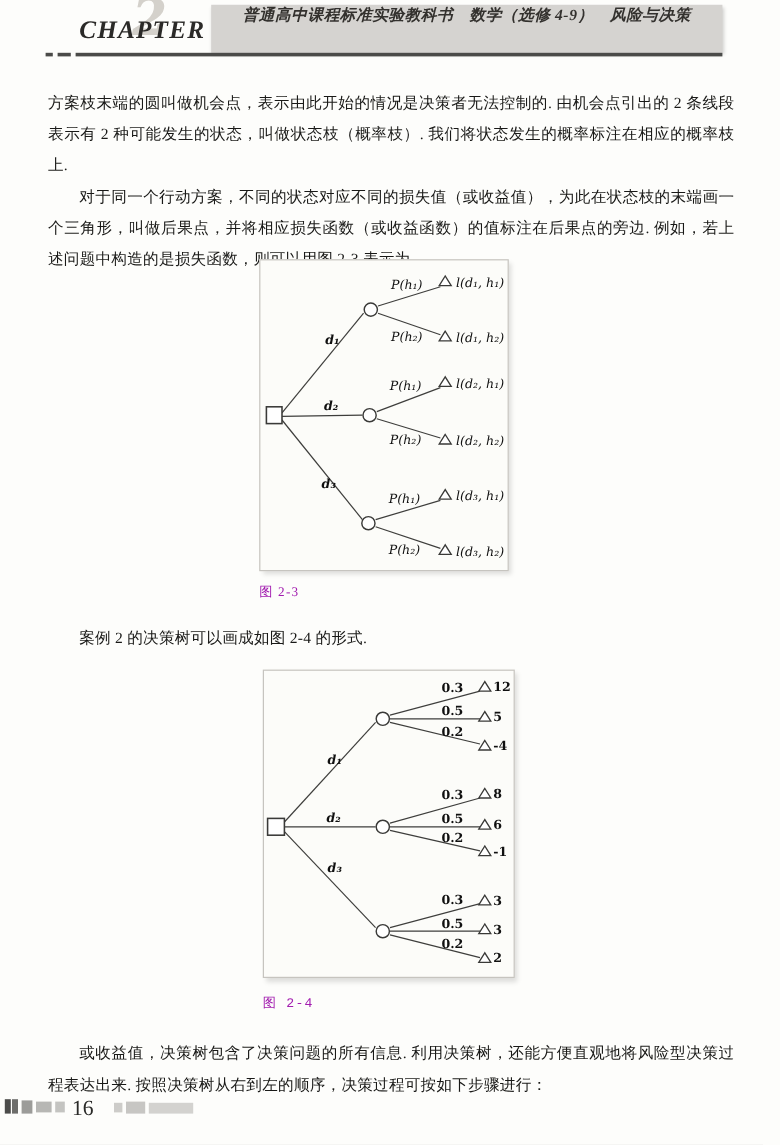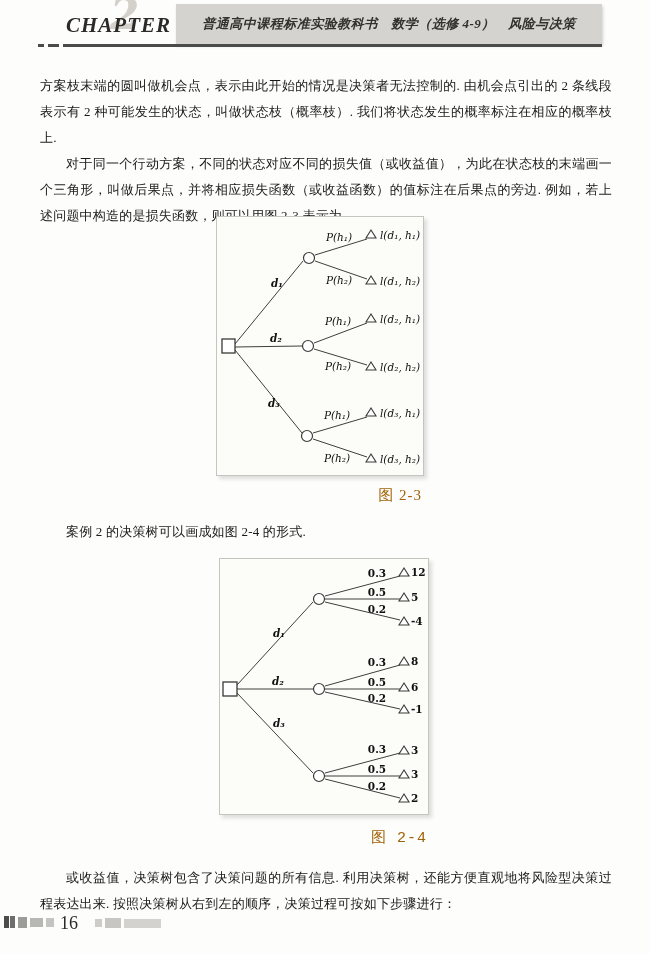--- a/index.html
+++ b/index.html
@@ -15,21 +15,21 @@
     font-family:"DejaVu Serif",serif;
   }
   .chapter-label {
     position:absolute; left:66px; top:13px;
     font-size:21px; font-style:italic; font-weight:bold; letter-spacing:1px;
     color:#2b2a28; font-family:"Liberation Serif",serif;
   }
   .band {
     position:absolute; left:176px; top:4px; width:426px; height:40px;
     background:#d5d3d0; box-shadow:1px 2px 3px rgba(0,0,0,0.18);
-    display:flex; align-items:center; justify-content:center;
+    display:flex; align-items:flex-start; justify-content:center;
   }
   .band-title {
     font-size:13px; font-weight:bold; font-style:italic;
     color:#33312e; letter-spacing:0.5px; white-space:nowrap;
   }
   .rule-dash1 { position:absolute; left:38px; top:44px; width:6px;  height:3px; background:#4b4b49; }
   .rule-dash2 { position:absolute; left:48px; top:44px; width:11px; height:3px; background:#4b4b49; }
   .rule-main  { position:absolute; left:63px; top:44px; width:539px; height:3px; background:#4b4b49; }
   
   .para {
@@ -48,21 +48,21 @@
   .fig rect    { fill:#ffffff; stroke:#3a3a38; stroke-width:1.3; }
   .fig circle  { fill:#ffffff; stroke:#3a3a38; stroke-width:1.2; }
   .fig polygon { fill:#ffffff; stroke:#3a3a38; stroke-width:1.1; }
   .fig text {
     font-size:10.5px; fill:#101010;
     font-family:"DejaVu Serif","Liberation Serif",serif;
   }
   .mi { font-style:italic; }
   .bd { font-weight:bold; }
   .caption {
-    position:absolute; text-align:right; font-size:15px; color:#a16207;
+    position:absolute; text-align:left; font-size:11px; color:#a21caf;
     letter-spacing:1px;
   }
   
   .page-number { position:absolute; left:60px; top:913px; font-size:18px; color:#2a2a28; }
   .fmark { position:absolute; }
 </style>
 </head>
 <body>
 
 <div class="page">

